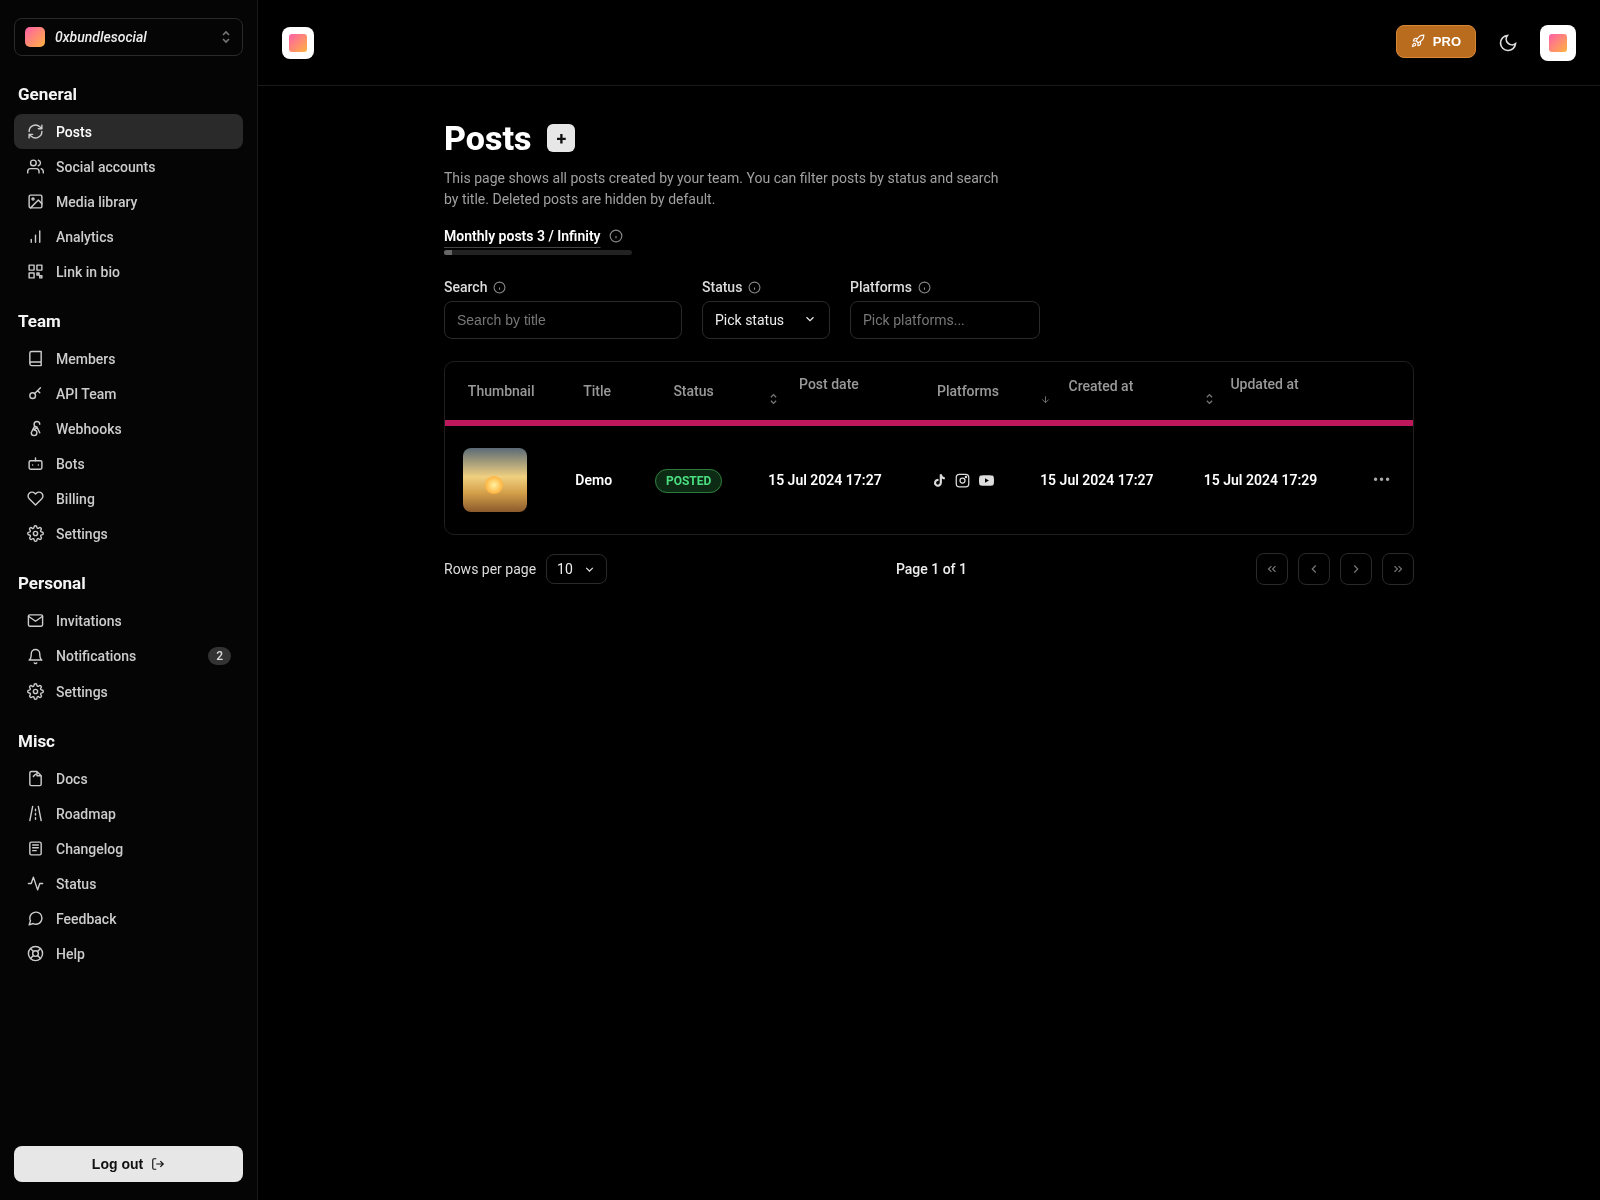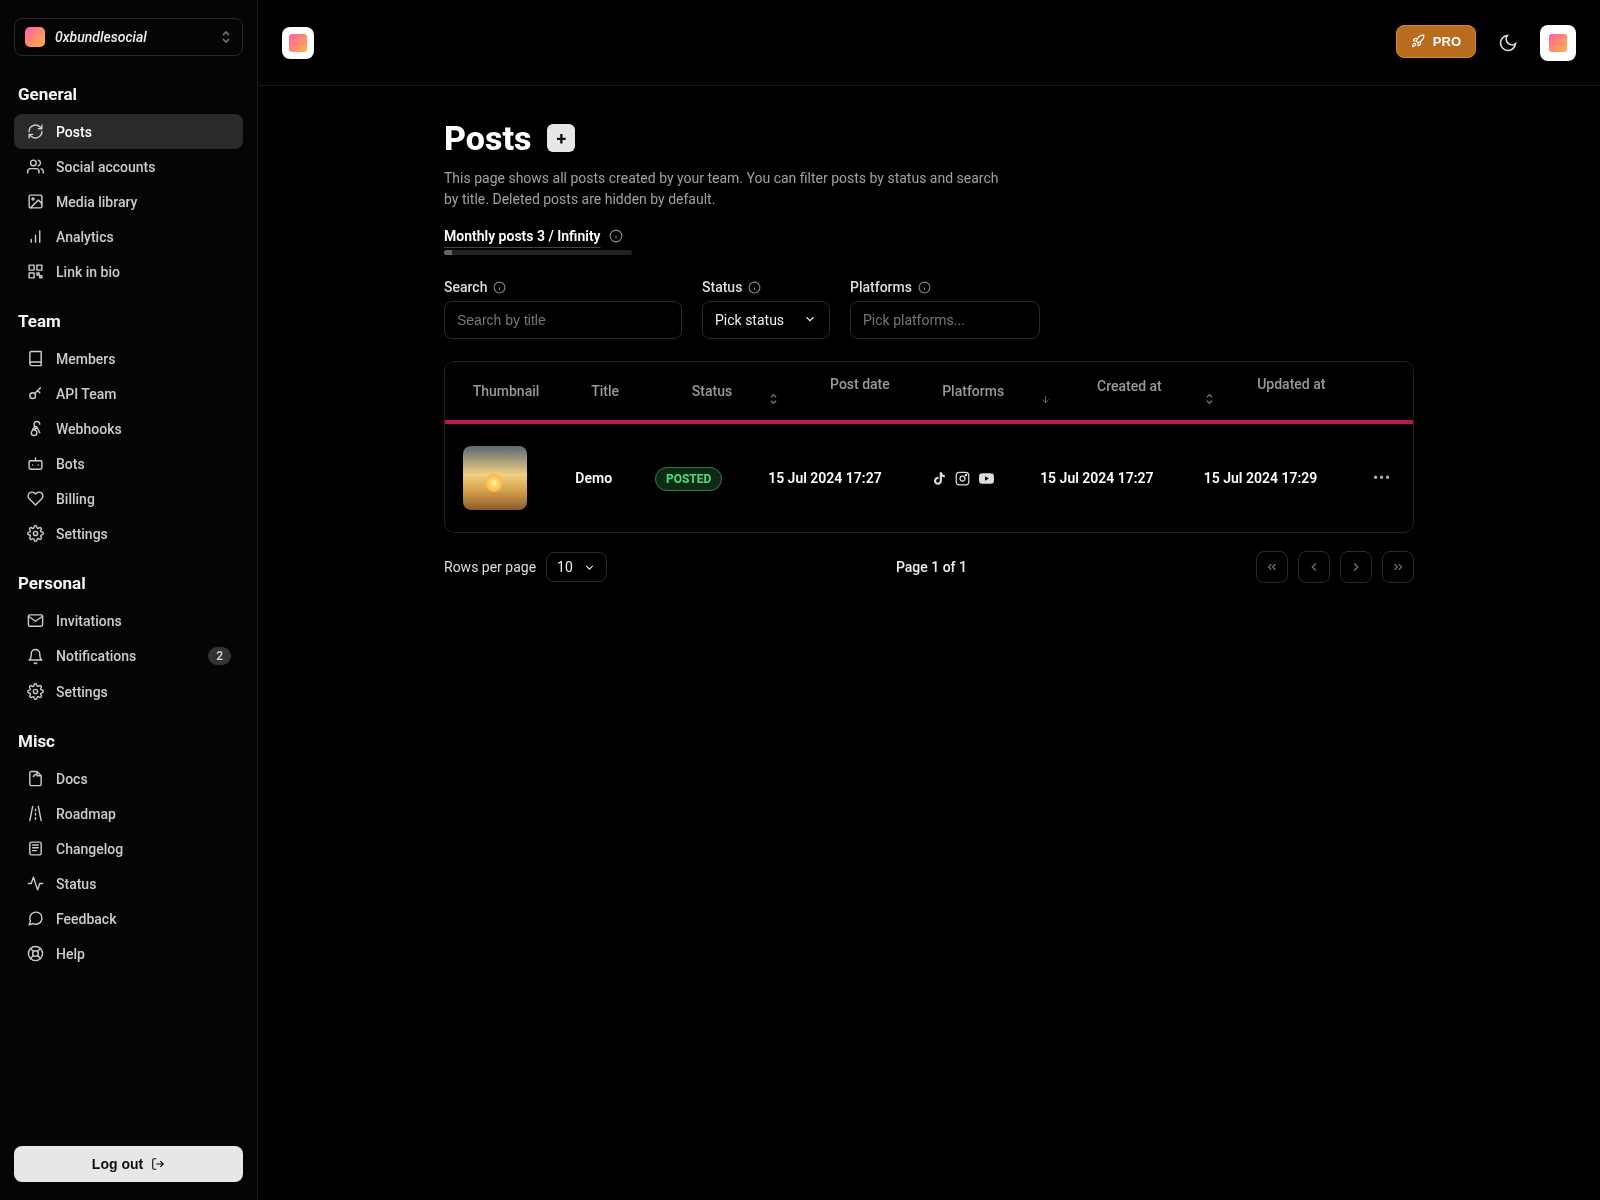--- a/index.html
+++ b/index.html
@@ -146,22 +146,22 @@
   border: 1px solid #2a2a2a; border-radius: 8px; padding: 10px 12px;
   display: flex; justify-content: space-between;
   color: #eee; cursor: pointer; min-width: 128px; gap: 16px;
 }
 .platforms-select { min-width: 190px; color: #777; }
 .table-container {
   border: 1px solid #1f1f1f; border-radius: 10px; margin-top: 22px;
 }
 .table { width: 100%; border-collapse: collapse; }
 .table th {
-  text-align: right; padding: 14px 18px; color: #999; font-weight: 500;
-  border-bottom: 4px solid #be185d; font-size: 14px;
+  text-align: center; padding: 14px 18px; color: #999; font-weight: 500;
+  border-bottom: 6px solid #be185d; font-size: 14px;
 }
 .table th .sort-icon { margin-left: 6px; color: #777; }
 .table td { padding: 22px 18px; font-size: 14px; vertical-align: middle; }
 .thumb {
   width: 64px; height: 64px; border-radius: 8px;
   background: linear-gradient(to top, #8b5a2b 0%, #d4a04a 30%, #f0d080 55%, #5a6a75 100%);
   position: relative; overflow: hidden;
 }
 .thumb .sun {
   position: absolute; width: 18px; height: 18px; border-radius: 50%;

